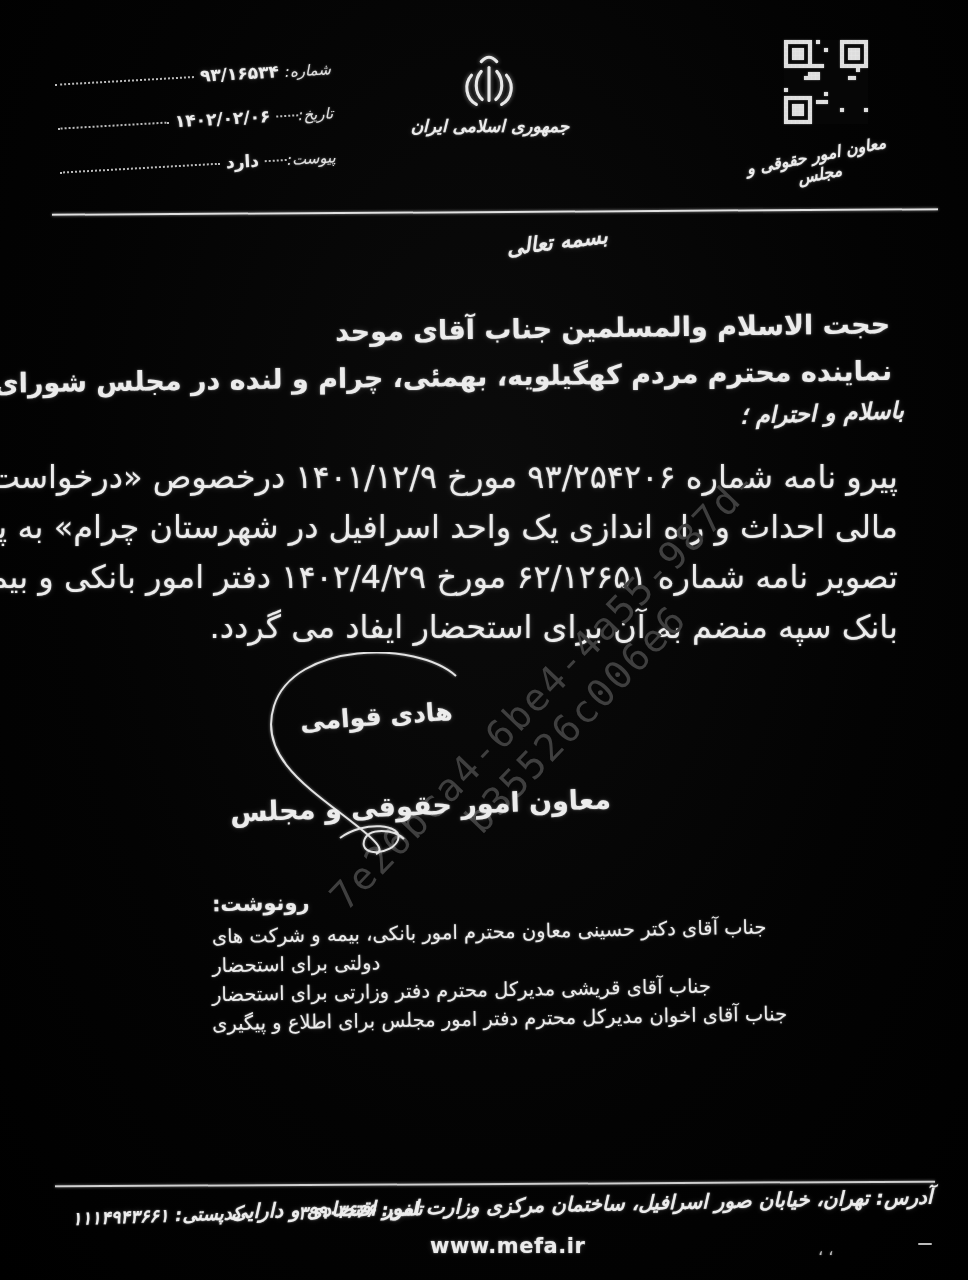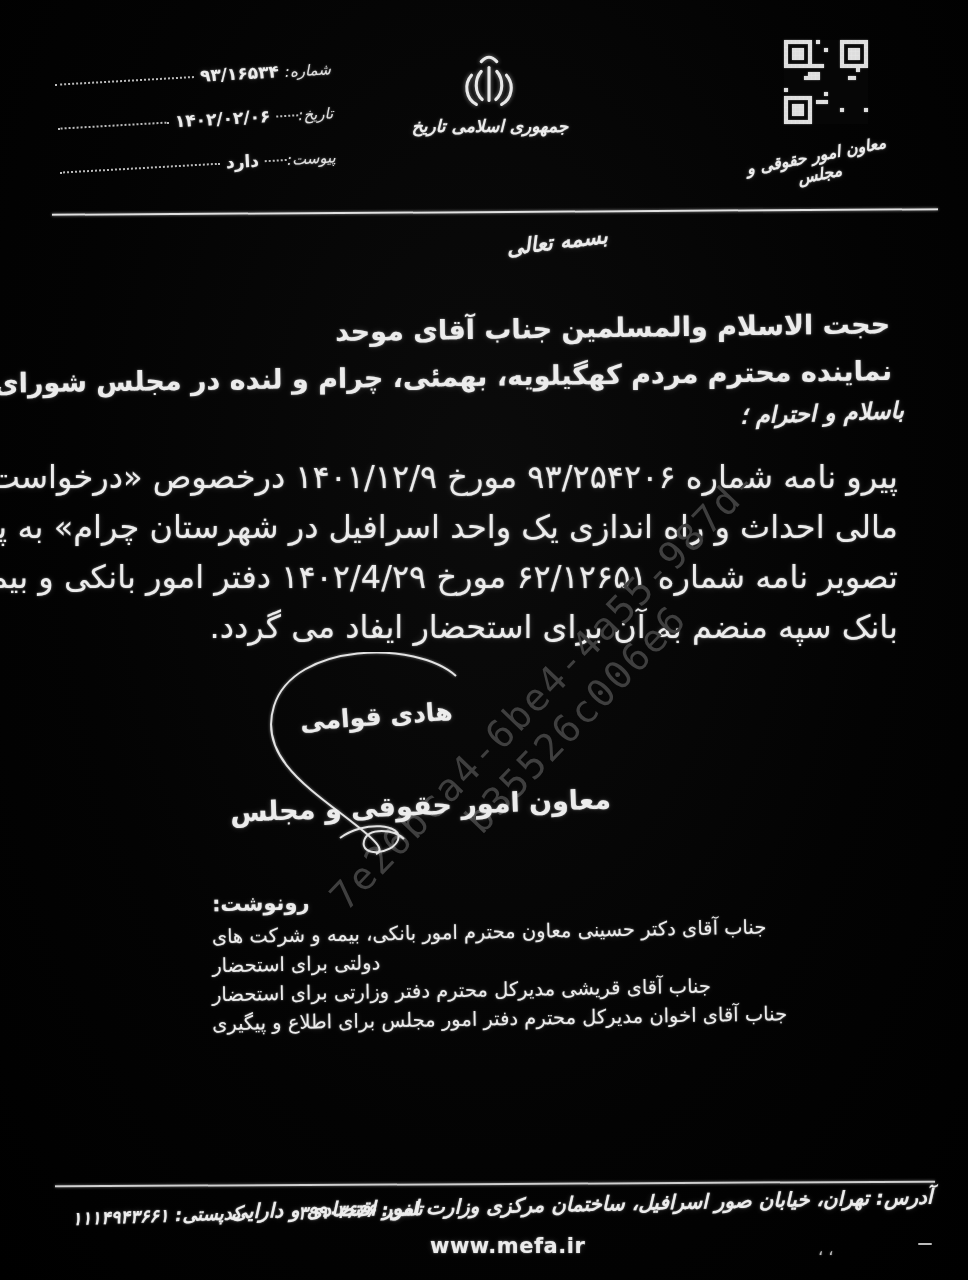--- a/index.html
+++ b/index.html
@@ -100,21 +100,21 @@
   <svg class="abs emblem" viewBox="0 0 60 70">
     <g fill="none" stroke="#e8e8e8" stroke-width="3.2" stroke-linecap="round" style="filter:drop-shadow(0 0 2px rgba(255,255,255,.5))">
       <path d="M22,12 q8,-9 16,0"></path>
       <path d="M30,18 L30,52"></path>
       <path d="M22,22 C15,30 15,44 23,51"></path>
       <path d="M38,22 C45,30 45,44 37,51"></path>
       <path d="M12,26 C4,35 6,50 17,56"></path>
       <path d="M48,26 C56,35 54,50 43,56"></path>
     </g>
   </svg>
-  <div class="abs hdr-country ink cal">جمهوری اسلامی تاریخ</div>
+  <div class="abs hdr-country ink cal">جمهوری اسلامی ایران</div>
 
   <div class="abs qr">
       <i style="left: 0px; top: 0px;"></i>
       <i style="left: 4px; top: 0px;"></i>
       <i style="left: 8px; top: 0px;"></i>
       <i style="left: 12px; top: 0px;"></i>
       <i style="left: 16px; top: 0px;"></i>
       <i style="left: 20px; top: 0px;"></i>
       <i style="left: 24px; top: 0px;"></i>
       <i style="left: 32px; top: 0px;"></i>

